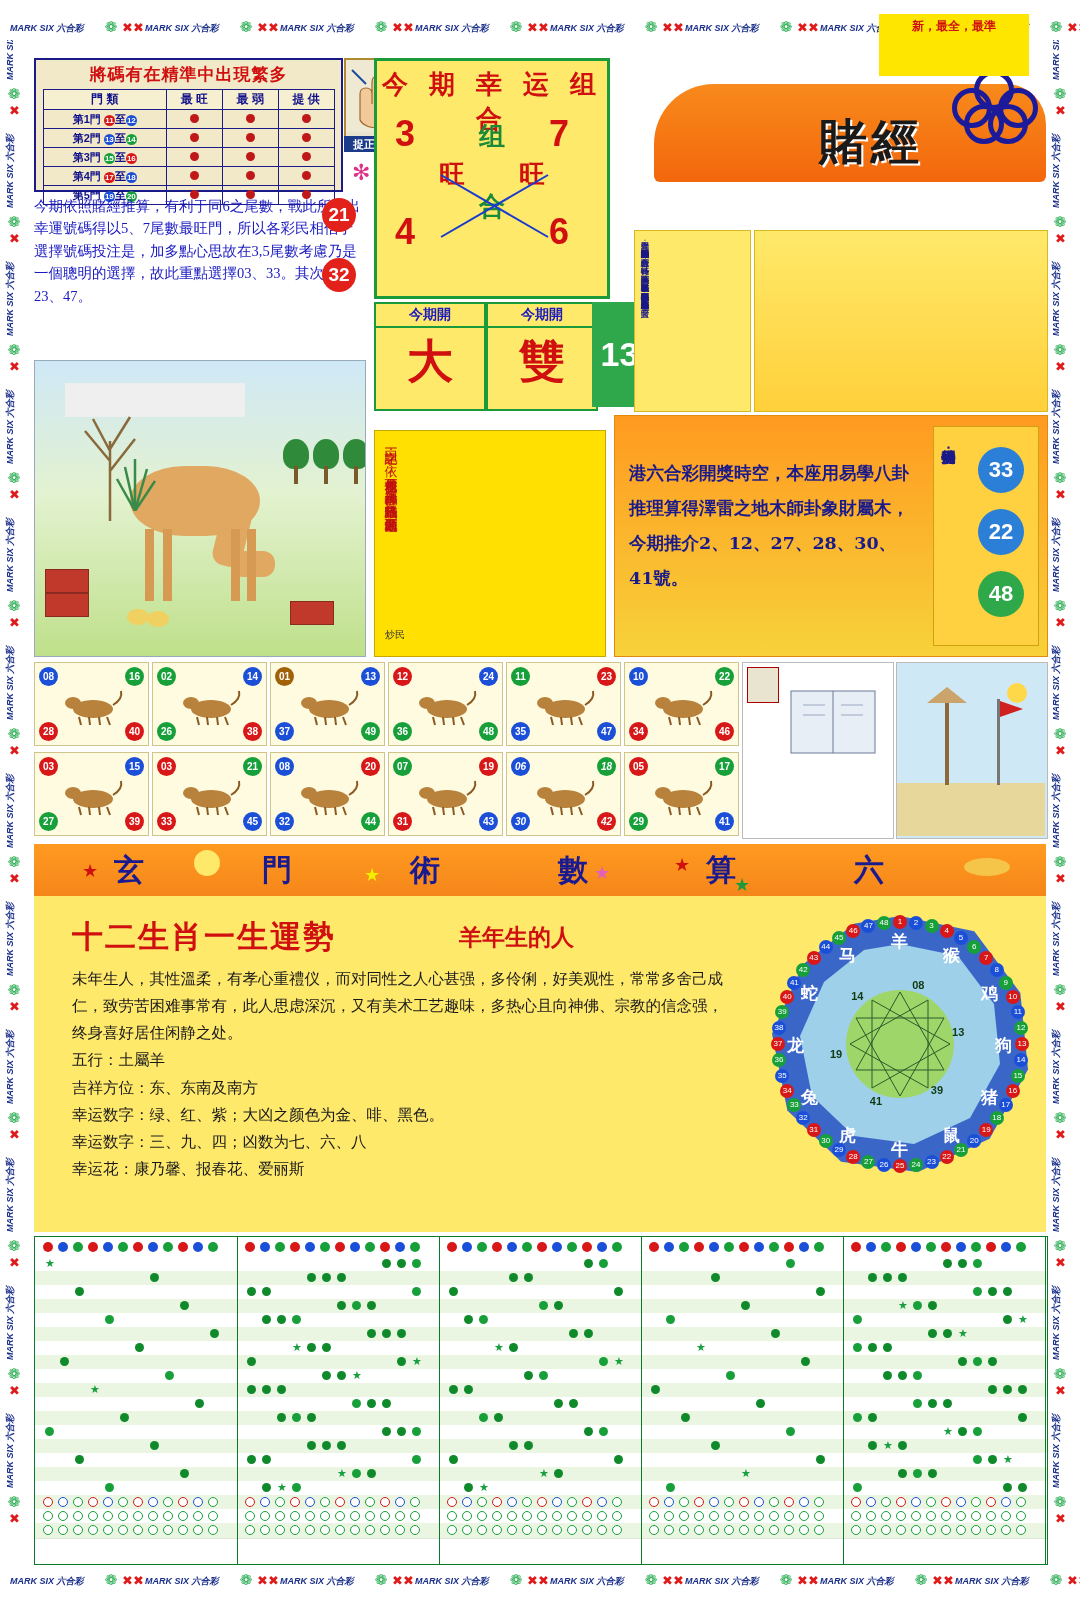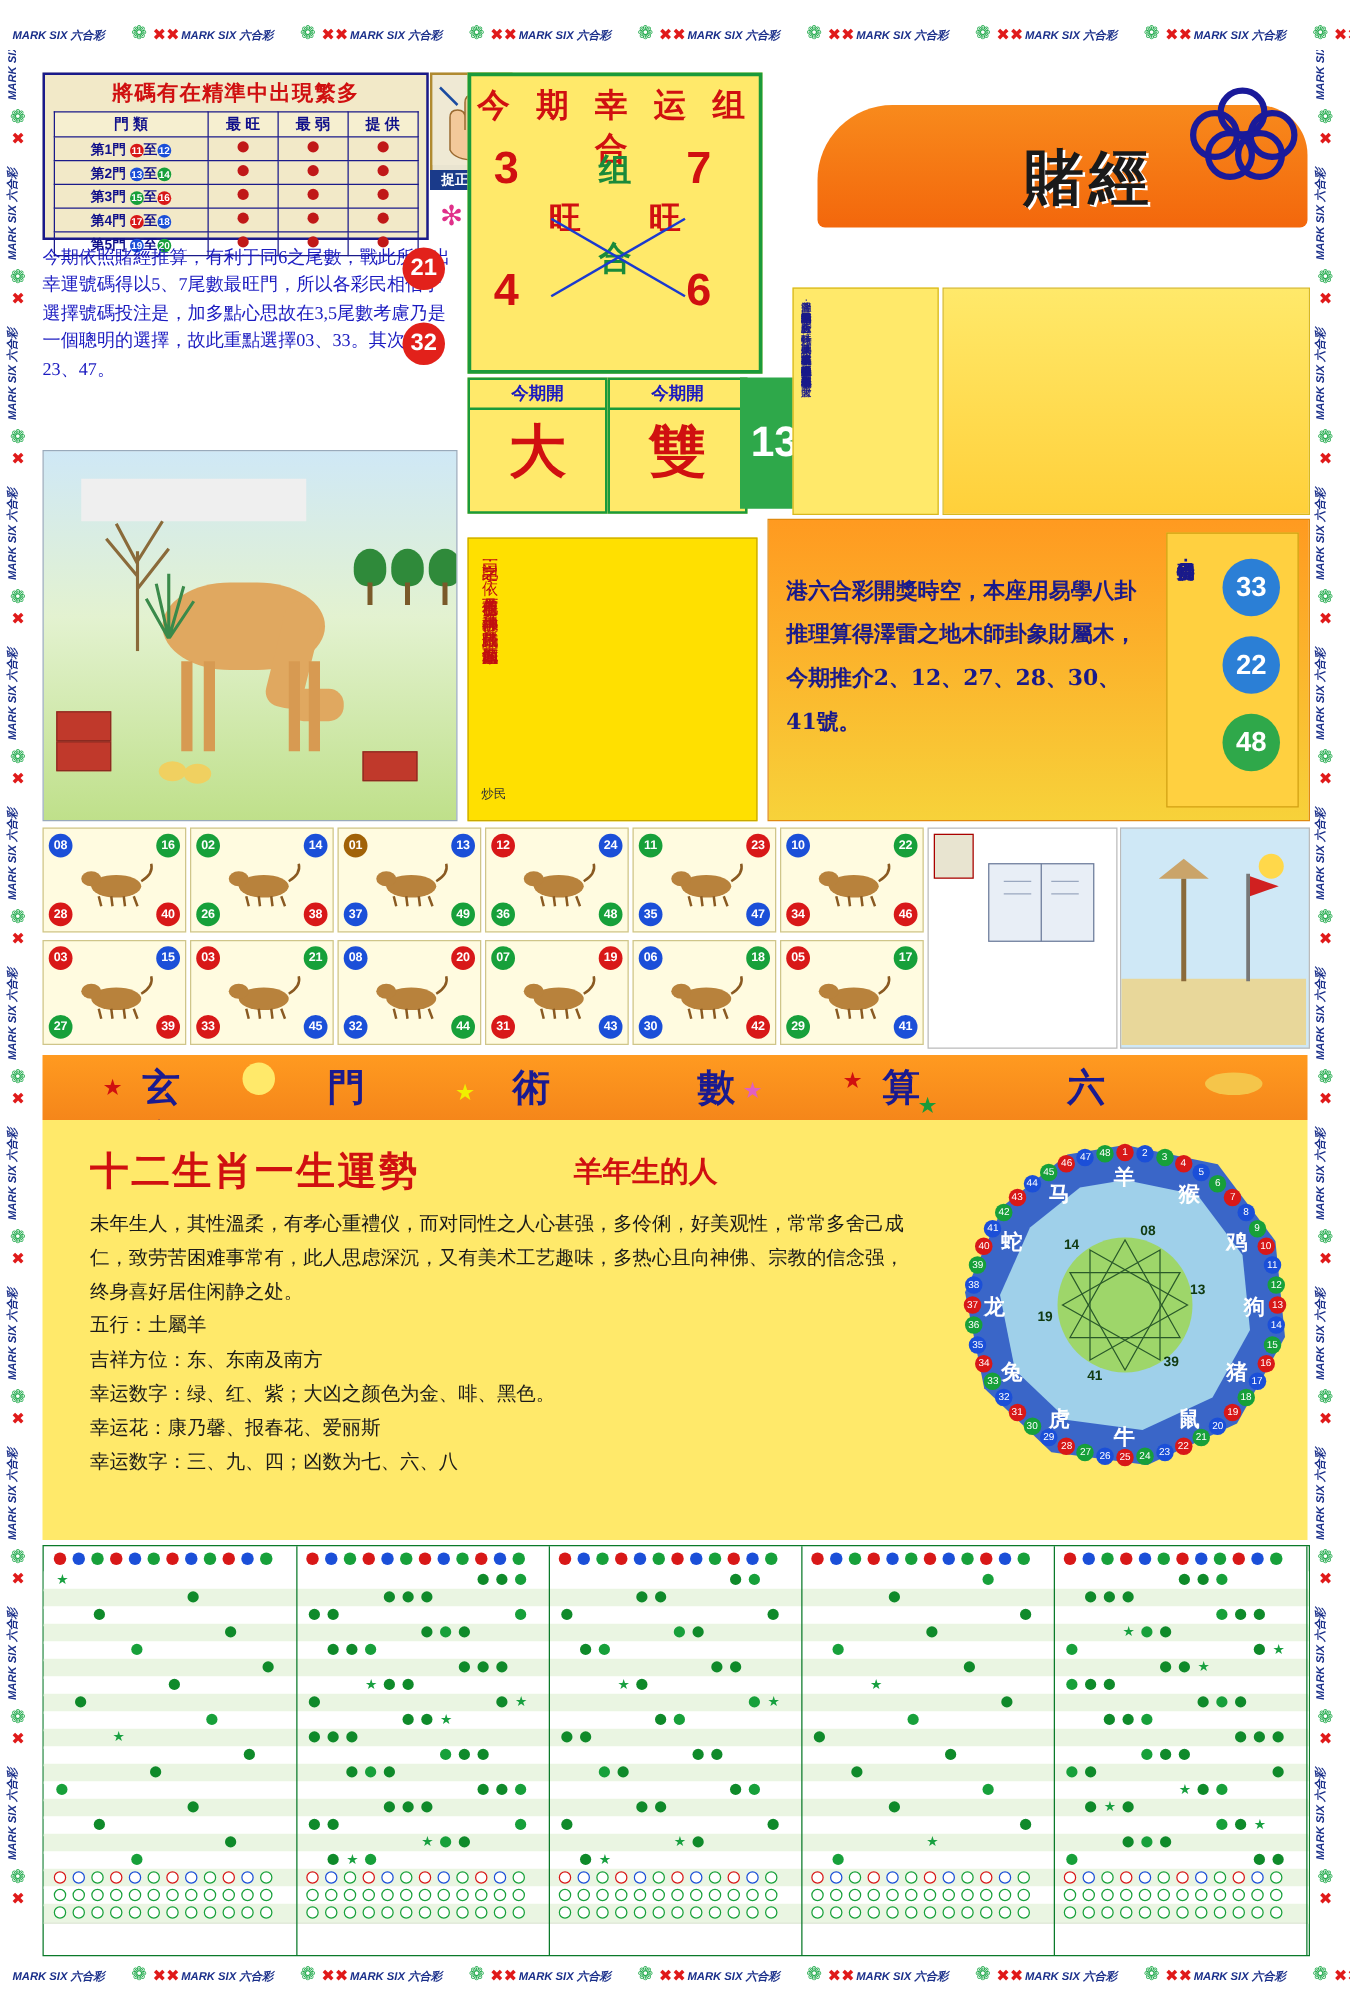--- a/index.html
+++ b/index.html
@@ -353,20 +353,23 @@
     <div class="hdr">
       <div class="orange-blob"></div>
       <div class="rings">
         <div class="ring" style="left:0;top:18px;"></div>
         <div class="ring" style="left:22px;top:0;"></div>
         <div class="ring" style="left:46px;top:18px;"></div>
         <div class="ring" style="left:12px;top:34px;"></div>
         <div class="ring" style="left:36px;top:34px;"></div>
       </div>
       <div class="dujing">賭經</div>
+    </div>
+    <div class="starburst">
+      <div class="sb-txt">新，最全，最準</div>
     </div>
 
     <div class="vtext-col">
       <div class="vcol">溫馨簡介：本報為了提供彩民幫助彩民選彩民能夠中獎，綜合分析版面，注意特碼時，請密碼及圖像，將碼有在精準中出現繁多，特碼在平碼中出現抓往一個版面跟蹤，望彩民心靈取碼包全中祝君好運，發大財！</div>
     </div>
     <div class="yellowcard"></div>
 
     <div class="deer">
       <div class="deer-label"></div>
       <div class="tree" style="left:248px;top:78px;"></div>
@@ -524,21 +527,21 @@
           <div class="znum" style="right:4px;top:4px;background:#d81818">19</div>
           <div class="znum" style="left:4px;bottom:4px;background:#d81818">31</div>
           <div class="znum" style="right:4px;bottom:4px;background:#1b4fd8">43</div>
           <div class="zanim"><svg width="66" height="48" viewBox="0 0 66 48">
               <ellipse cx="34" cy="30" rx="20" ry="9" fill="#b8823c"></ellipse>
               <ellipse cx="14" cy="24" rx="8" ry="6" fill="#b8823c"></ellipse>
               <path d="M20 38 l2 8 M30 38 l1 8 M40 38 l1 8 M48 38 l3 8" stroke="#8a5a22" stroke-width="2" fill="none"></path>
               <path d="M54 26 q10 -6 8 -14" stroke="#8a5a22" stroke-width="2" fill="none"></path>
             </svg></div>
         </div>
-        <div class="zcell" style="left: 472px; top: 90px;">
+        <div class="zcell" style="left: 472px; top: 90px; font-style: italic;">
           <div class="znum" style="left:4px;top:4px;background:#1b4fd8">06</div>
           <div class="znum" style="right:4px;top:4px;background:#17a03a">18</div>
           <div class="znum" style="left:4px;bottom:4px;background:#1b4fd8">30</div>
           <div class="znum" style="right:4px;bottom:4px;background:#d81818">42</div>
           <div class="zanim"><svg width="66" height="48" viewBox="0 0 66 48">
               <ellipse cx="34" cy="30" rx="20" ry="9" fill="#b8823c"></ellipse>
               <ellipse cx="14" cy="24" rx="8" ry="6" fill="#b8823c"></ellipse>
               <path d="M20 38 l2 8 M30 38 l1 8 M40 38 l1 8 M48 38 l3 8" stroke="#8a5a22" stroke-width="2" fill="none"></path>
               <path d="M54 26 q10 -6 8 -14" stroke="#8a5a22" stroke-width="2" fill="none"></path>
             </svg></div>
@@ -590,22 +593,22 @@
     </div>
 
     <div class="fortune">
       <div class="f-title">十二生肖一生運勢</div>
       <div class="f-sub">羊年生的人</div>
       <div class="f-body">
         <div>未年生人，其性溫柔，有孝心重禮仪，而对同性之人心甚强，多伶俐，好美观性，常常多舍己成仁，致劳苦困难事常有，此人思虑深沉，又有美术工艺趣味，多热心且向神佛、宗教的信念强，终身喜好居住闲静之处。</div>
         <div>五行：土屬羊</div>
         <div>吉祥方位：东、东南及南方</div>
         <div>幸运数字：绿、红、紫；大凶之颜色为金、啡、黑色。</div>
+        <div>幸运数字：三、九、四；凶数为七、六、八</div>
         <div>幸运花：康乃馨、报春花、爱丽斯</div>
-        <div>幸运数字：三、九、四；凶数为七、六、八</div>
       </div>
       <div class="wheel">
         <div class="wheel-outer"></div>
         <div class="wheel-mid"></div>
         <div class="wheel-in"></div>
         <svg style="position:absolute;left:92px;top:84px;" width="108" height="108" viewBox="0 0 108 108">
           <g stroke="#2a5a2a" stroke-width="1" fill="none">
             <path d="M54 2 L10 80 L98 80 Z"></path>
               <path d="M54 106 L10 28 L98 28 Z"></path>
             <path d="M4 54 L82 10 L82 98 Z"></path>

